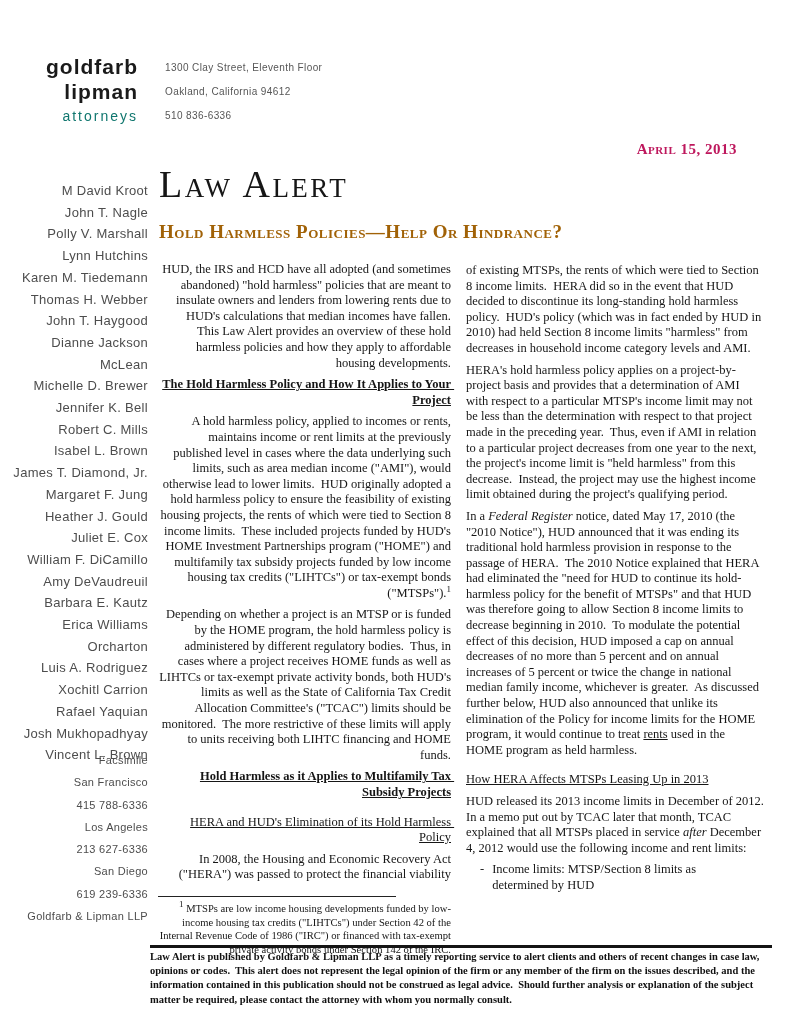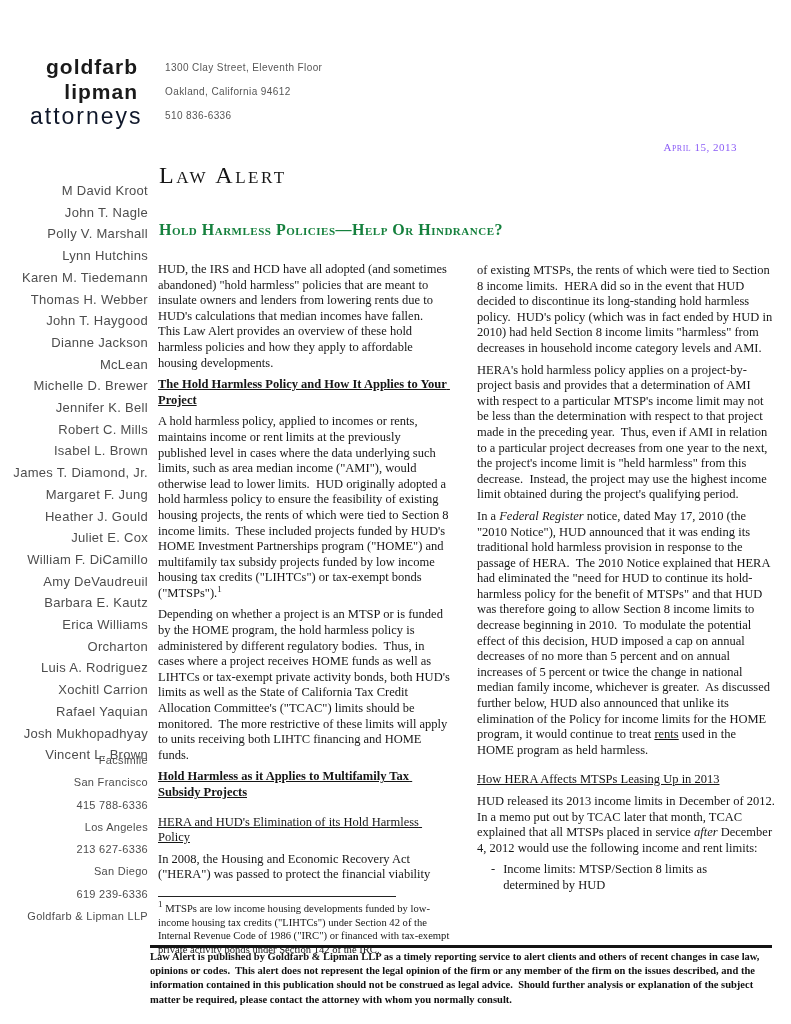--- a/index.html
+++ b/index.html
@@ -8,54 +8,54 @@
     position:relative; width:791px; height:1024px; margin:0 auto;
     background:#ffffff; font-family:"Liberation Serif", serif; color:#1c1c1c;
     overflow:hidden;
   }
   
   .logo {
     position:absolute; left:30px; top:54px; width:108px; text-align:right;
     font-family:"Liberation Sans", sans-serif; color:#1a1a1a;
   }
   .logo-bold  { font-weight:700; font-size:21px; letter-spacing:1px;  line-height:25px; }
-  .logo-light { font-weight:400; font-size:23px; letter-spacing:2px;  line-height:25px; color:#0f172a; }
+  .logo-light { font-weight:400; font-size:14px; letter-spacing:2px;  line-height:25px; color:#0f766e; }
   .address {
     position:absolute; left:165px; top:62px;
     font-family:"Liberation Sans", sans-serif; font-size:10px; color:#565656;
     letter-spacing:0.4px;
   }
   .address div { margin-bottom:13px; }
   .date {
     position:absolute; top:141px; right:54px;
-    font-weight:400; font-size:11px; font-variant:small-caps; letter-spacing:0.5px; color:#8b5cf6;
+    font-weight:700; font-size:15px; font-variant:small-caps; letter-spacing:0.5px; color:#be185d;
   }
   .title {
     position:absolute; left:159px; top:162px;
-    font-size:24px; font-variant:small-caps; letter-spacing:2.5px; color:#161616;
+    font-size:38px; font-variant:small-caps; letter-spacing:2.5px; color:#161616;
   }
   .headline {
     position:absolute; left:159px; top:221px;
-    font-size:16px; font-weight:700; font-variant:small-caps; letter-spacing:0.5px; color:#15803d;
+    font-size:19px; font-weight:700; font-variant:small-caps; letter-spacing:0.5px; color:#a16207;
   }
   
   .attorneys {
     position:absolute; left:0; top:180px; width:148px; text-align:right;
     font-family:"Liberation Sans", sans-serif; font-size:13px; line-height:21.7px;
     color:#4d4d4d; letter-spacing:0.3px;
   }
   .offices {
     position:absolute; left:0; top:749px; width:148px; text-align:right;
     font-family:"Liberation Sans", sans-serif; font-size:11px; line-height:22.3px;
     color:#4d4d4d; letter-spacing:0.3px;
   }
   
   .col { position:absolute; font-size:12.5px; line-height:15.6px; color:#161616; }
-  .col1 { left:158px; top:262px; width:293px; }
-  .col2 { left:477px; top:263px; width:298px; }
+  .col1 { left:158px; top:262px; width:293px;text-align:right; }
+  .col2 { left:466px; top:263px; width:298px; }
   .col p { margin:0 0 6px 0; white-space:pre-wrap; }
   .heading    { font-weight:700; text-decoration:underline; margin:1px 0 6px 0; white-space:pre-wrap; }
   .subheading { text-decoration:underline; margin:14px 0 6px 0; white-space:pre-wrap; }
   .it { font-style:italic; }
   .ul { text-decoration:underline; }
   sup { font-size:9px; line-height:0; }
   .bullet { display:flex; gap:8px; margin:3px 0 0 14px; width:262px; }
   .footnote-sep { width:238px; border-top:1.6px solid #222; margin:13px 0 5px 0; }
   .footnote { font-size:10.6px; line-height:13.6px; white-space:pre-wrap; margin:0; }
   

